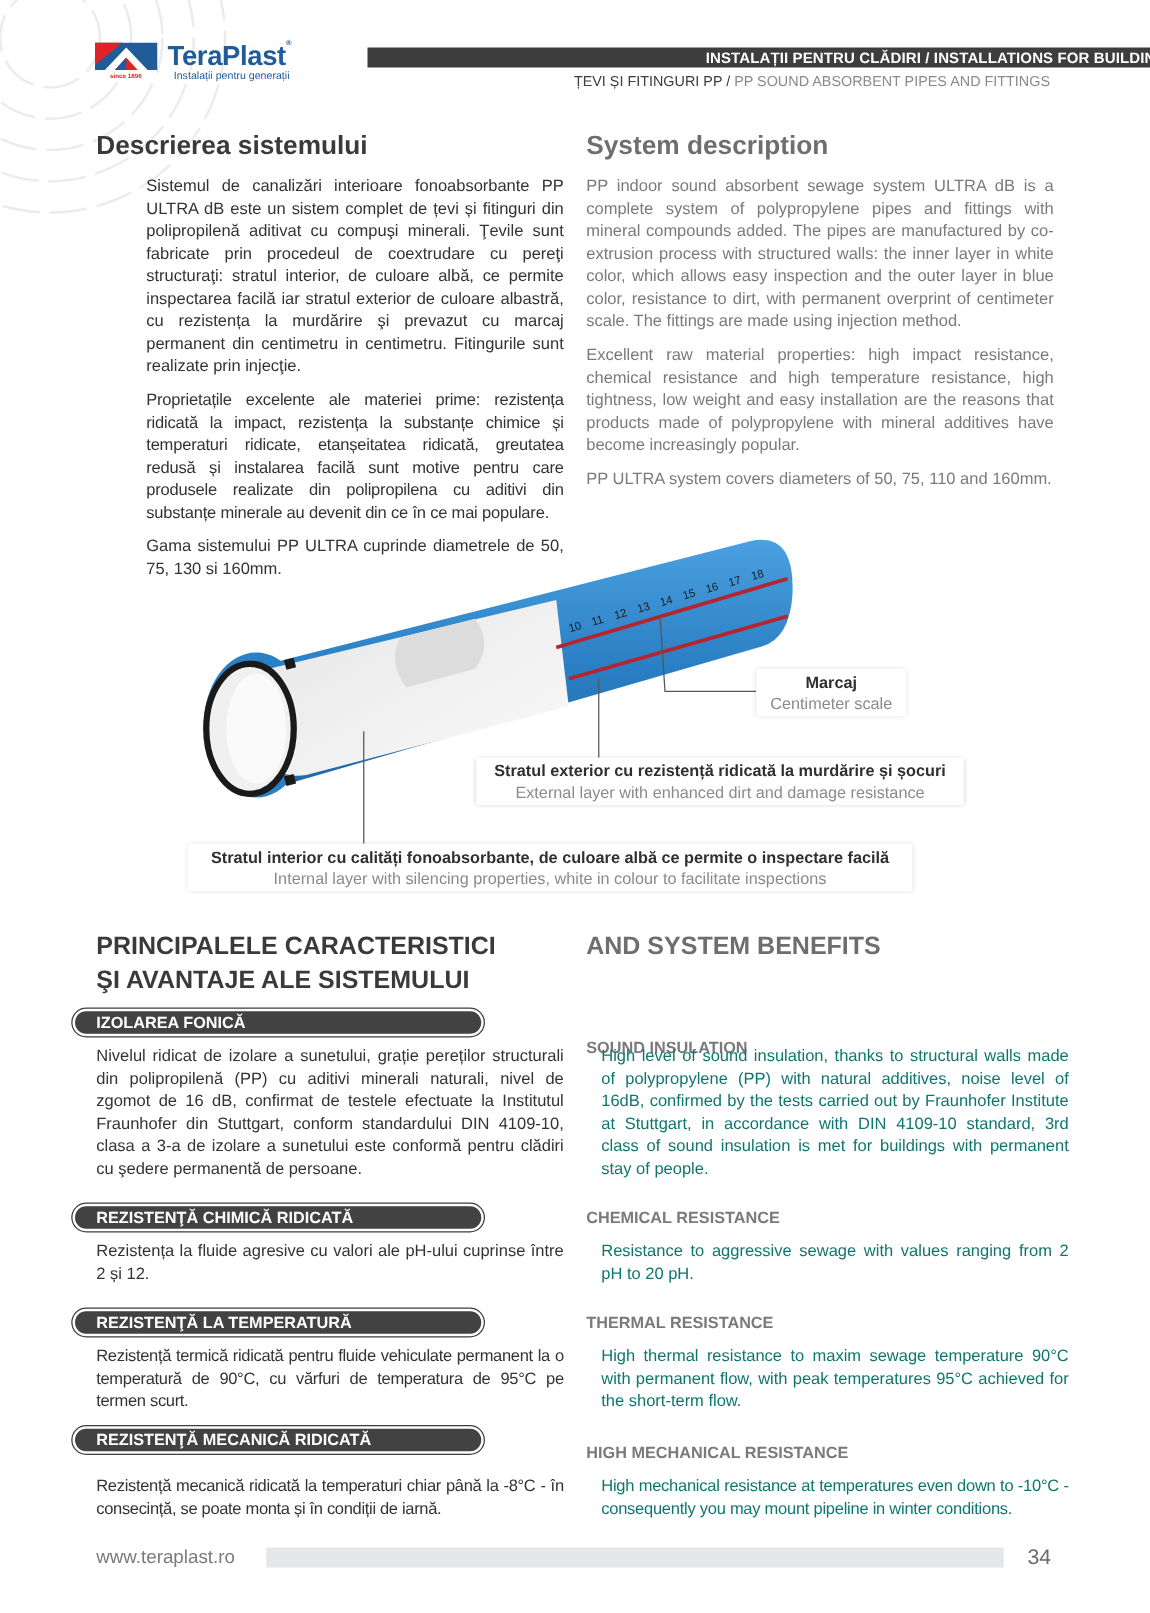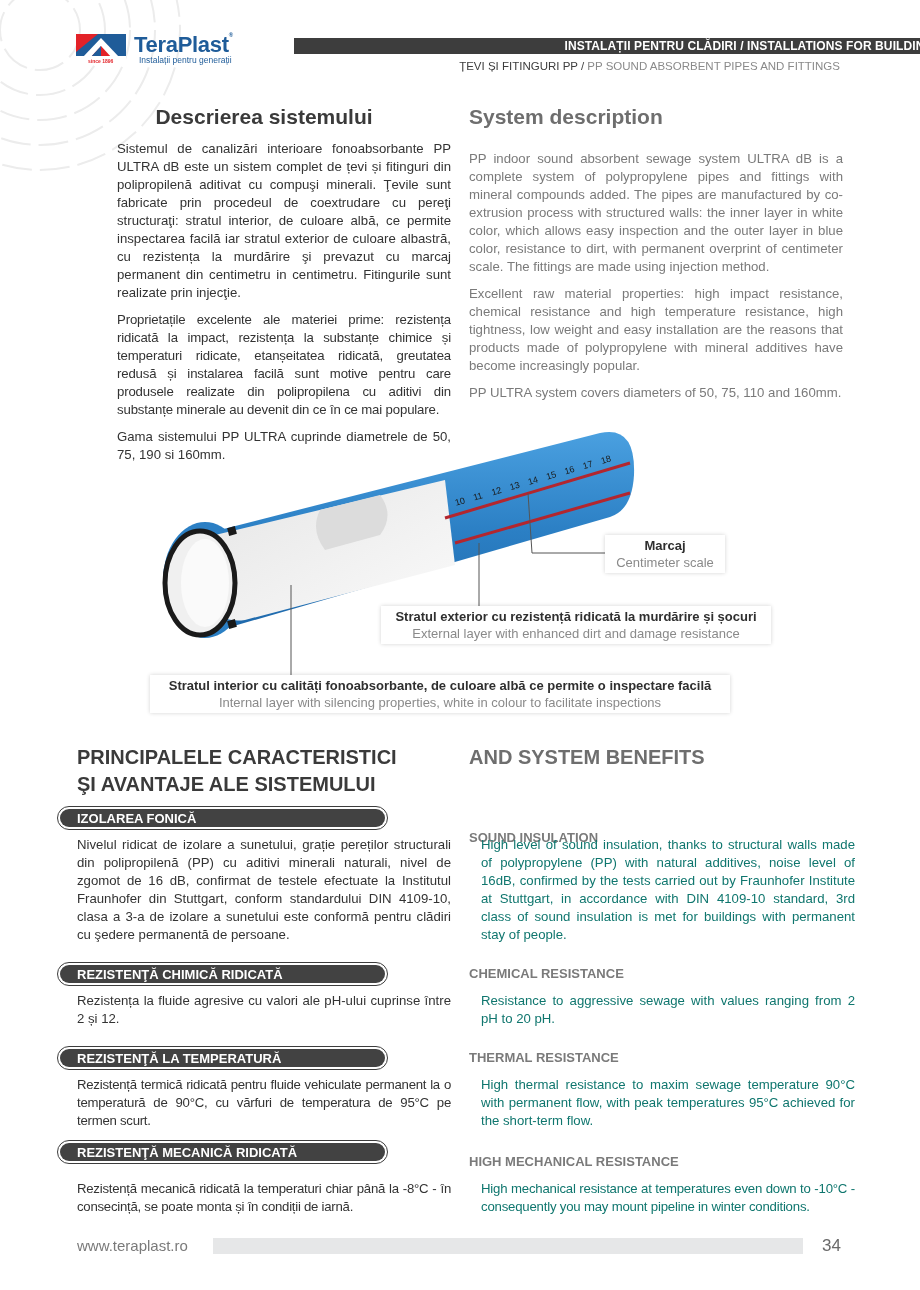--- a/index.html
+++ b/index.html
@@ -20,21 +20,21 @@
   .header-bar span { position: absolute; right: 4px; top: 1px; font-size: 12px; font-weight: bold; color: #ffffff; letter-spacing: 0.1px; white-space: nowrap; }
   .header-sub { position: absolute; right: 80px; top: 60px; font-size: 11.5px; white-space: nowrap; }
   .header-sub .ro { color: #3d3d3d; }
   .header-sub .en { color: #8a8a8a; }
 
   
   .col { position: absolute; width: 374px; }
   .col-ro { left: 77px; }
   .col-en { left: 469px; }
   .h1 { font-size: 21px; font-weight: bold; line-height: 26px; }
-  .col-ro .h1 { color: #3a3a3a; text-align: center; }
+  .col-ro .h1 { color: #3a3a3a; }
   .col-en .h1 { color: #6e6e6e; }
   .p { font-size: 13.2px; line-height: 18px; text-align: justify; margin-bottom: 9px; }
   .col-ro .p { color: #333333; margin-left: 40px; }
   .col-en .p { color: #7a7a7a; }
 
   
   .figure { position: absolute; left: 0; top: 425px; width: 920px; height: 300px; }
   .callout { position: absolute; background: #ffffff; box-shadow: 0 0 4px rgba(0,0,0,0.18); text-align: center; padding: 2px 8px; white-space: nowrap; }
   .callout .ro { font-size: 13px; font-weight: bold; color: #2f2f2f; line-height: 17px; }
   .callout .en { font-size: 13px; color: #8a8a8a; line-height: 17px; }
@@ -89,24 +89,24 @@
   <span>INSTALAȚII PENTRU CLĂDIRI / INSTALLATIONS FOR BUILDINGS</span>
 </div>
 <div class="header-sub">
   <span class="ro">ȚEVI ȘI FITINGURI PP /</span><span class="en"> PP SOUND ABSORBENT PIPES AND FITTINGS</span>
 </div>
 
 <div class="col col-ro" style="top:104px;">
   <div class="h1" style="margin-bottom:10px;">Descrierea sistemului</div>
   <p class="p">Sistemul de canalizări interioare fonoabsorbante PP ULTRA dB este un sistem complet de țevi și fitinguri din polipropilenă aditivat cu compuşi minerali. Ţevile sunt fabricate prin procedeul de coextrudare cu pereţi structuraţi: stratul interior, de culoare albă, ce permite inspectarea facilă iar stratul exterior de culoare albastră, cu rezistența la murdărire şi prevazut cu marcaj permanent din centimetru in centimetru. Fitingurile sunt realizate prin injecţie.</p>
   <p class="p" style="letter-spacing:-0.15px;">Proprietațile excelente ale materiei prime: rezistența ridicată la impact, rezistența la substanțe chimice și temperaturi ridicate, etanșeitatea ridicată, greutatea redusă și instalarea facilă sunt motive pentru care produsele realizate din polipropilena cu aditivi din substanțe minerale au devenit din ce în ce mai populare.</p>
-  <p class="p">Gama sistemului PP ULTRA cuprinde diametrele de 50, 75, 190 si 160mm.</p>
+  <p class="p">Gama sistemului PP ULTRA cuprinde diametrele de 50, 75, 130 si 160mm.</p>
 </div>
 <div class="col col-en" style="top:104px;">
-  <div class="h1" style="margin-bottom:20px;">System description</div>
+  <div class="h1" style="margin-bottom:10px;">System description</div>
   <p class="p">PP indoor sound absorbent sewage system ULTRA dB is a complete system of polypropylene pipes and fittings with mineral compounds added. The pipes are manufactured by co-extrusion process with structured walls: the inner layer in white color, which allows easy inspection and the outer layer in blue color, resistance to dirt, with permanent overprint of centimeter scale. The fittings are made using injection method.</p>
   <p class="p">Excellent raw material properties: high impact resistance, chemical resistance and high temperature resistance, high tightness, low weight and easy installation are the reasons that products made of polypropylene with mineral additives have become increasingly popular.</p>
   <p class="p">PP ULTRA system covers diameters of 50, 75, 110 and 160mm.</p>
 </div>
 
 <div class="figure">
   <svg width="920" height="300" style="position:absolute;left:0;top:0;">
     <defs>
       <linearGradient id="blueG" x1="0" y1="0" x2="0" y2="1">
         <stop offset="0" stop-color="#4aa0e0"></stop>

